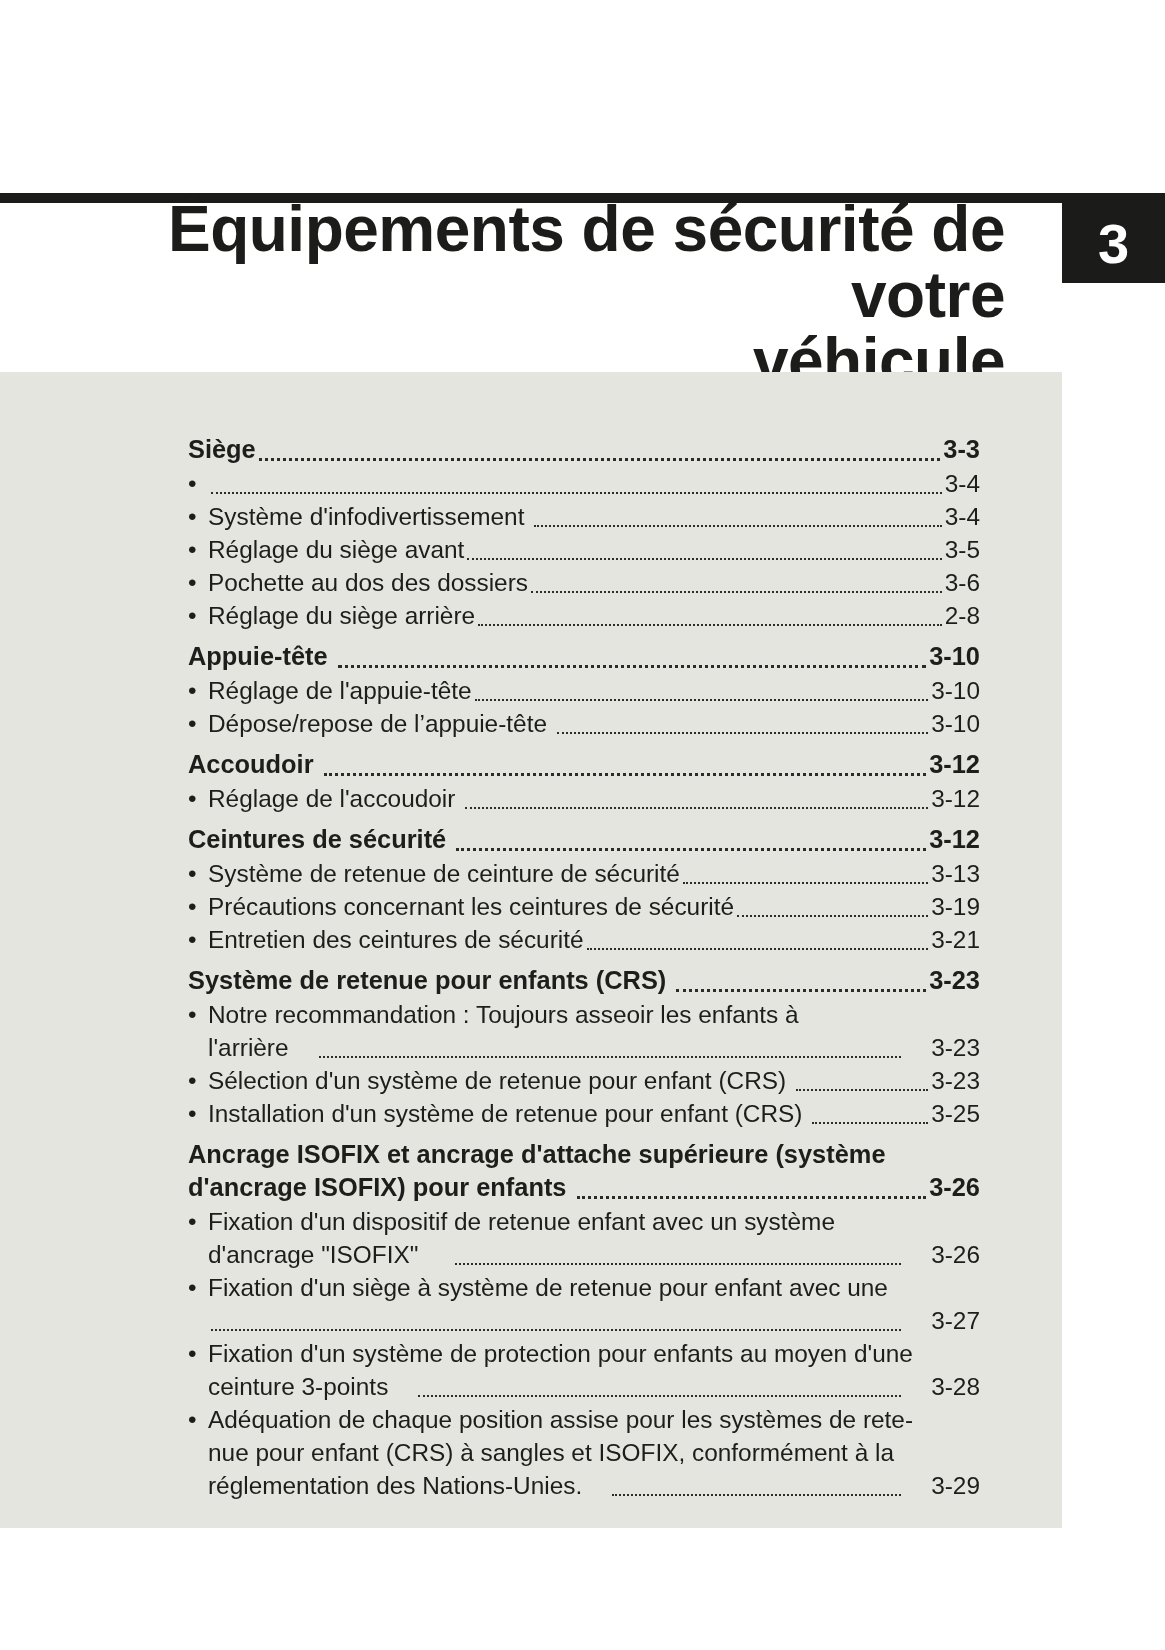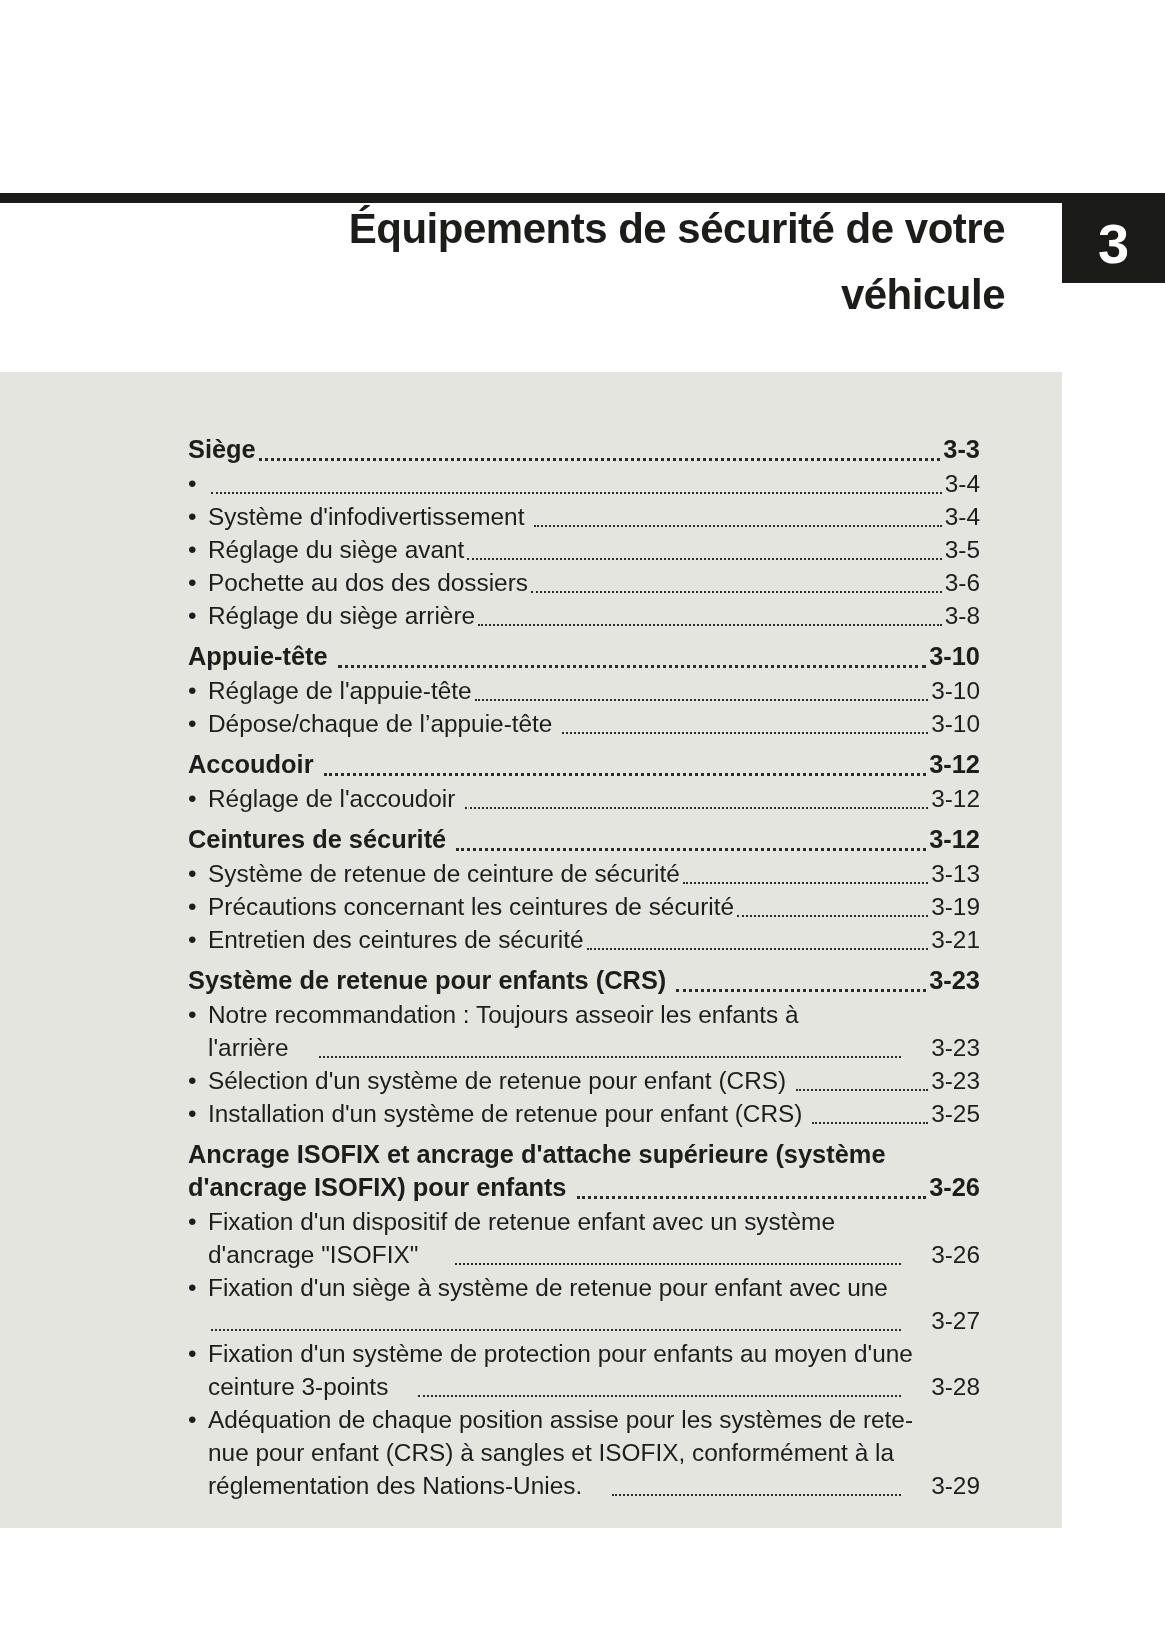--- a/index.html
+++ b/index.html
@@ -8,21 +8,21 @@
     font-family:"Liberation Sans","DejaVu Sans",sans-serif;
     color:#1d1d1b;overflow:hidden;
   }
   
   .top-rule{
     position:absolute;left:0;top:193px;width:1165px;height:10px;
     background:#1b1b19;
   }
   .chapter-title{
     position:absolute;top:196px;left:0;right:160px;margin:0;
-    text-align:right;font-size:42px;font-weight:700;line-height:66px;
+    text-align:right;font-size:64px;font-weight:700;line-height:66px;
     letter-spacing:-0.5px;color:#1c1c1a;
   }
   .chapter-box{
     position:absolute;top:203px;right:0;width:103px;height:80px;
     background:#1b1b19;color:#ffffff;display:flex;
     align-items:center;justify-content:center;
     font-size:56px;font-weight:700;
   }
   
   .toc-panel{
@@ -99,42 +99,42 @@
           <span class="lbl">Pochette au dos des dossiers</span>
           <span class="dots"></span>
           <span class="pg">3-6</span>
         </div>
       </div>
       <div class="entry item">
         <div class="line">
           <span class="bullet">•</span>
           <span class="lbl">Réglage du siège arrière</span>
           <span class="dots"></span>
-          <span class="pg">3-8</span>
+          <span class="pg">2-8</span>
         </div>
       </div>
       <div class="entry section">
         <div class="line">
           <span class="lbl">Appuie-tête </span>
           <span class="dots"></span>
           <span class="pg">3-10</span>
         </div>
       </div>
       <div class="entry item">
         <div class="line">
           <span class="bullet">•</span>
           <span class="lbl">Réglage de l'appuie-tête</span>
           <span class="dots"></span>
           <span class="pg">3-10</span>
         </div>
       </div>
       <div class="entry item">
         <div class="line">
           <span class="bullet">•</span>
-          <span class="lbl">Dépose/chaque de l’appuie-tête </span>
+          <span class="lbl">Dépose/repose de l’appuie-tête </span>
           <span class="dots"></span>
           <span class="pg">3-10</span>
         </div>
       </div>
       <div class="entry section">
         <div class="line">
           <span class="lbl">Accoudoir </span>
           <span class="dots"></span>
           <span class="pg">3-12</span>
         </div>

